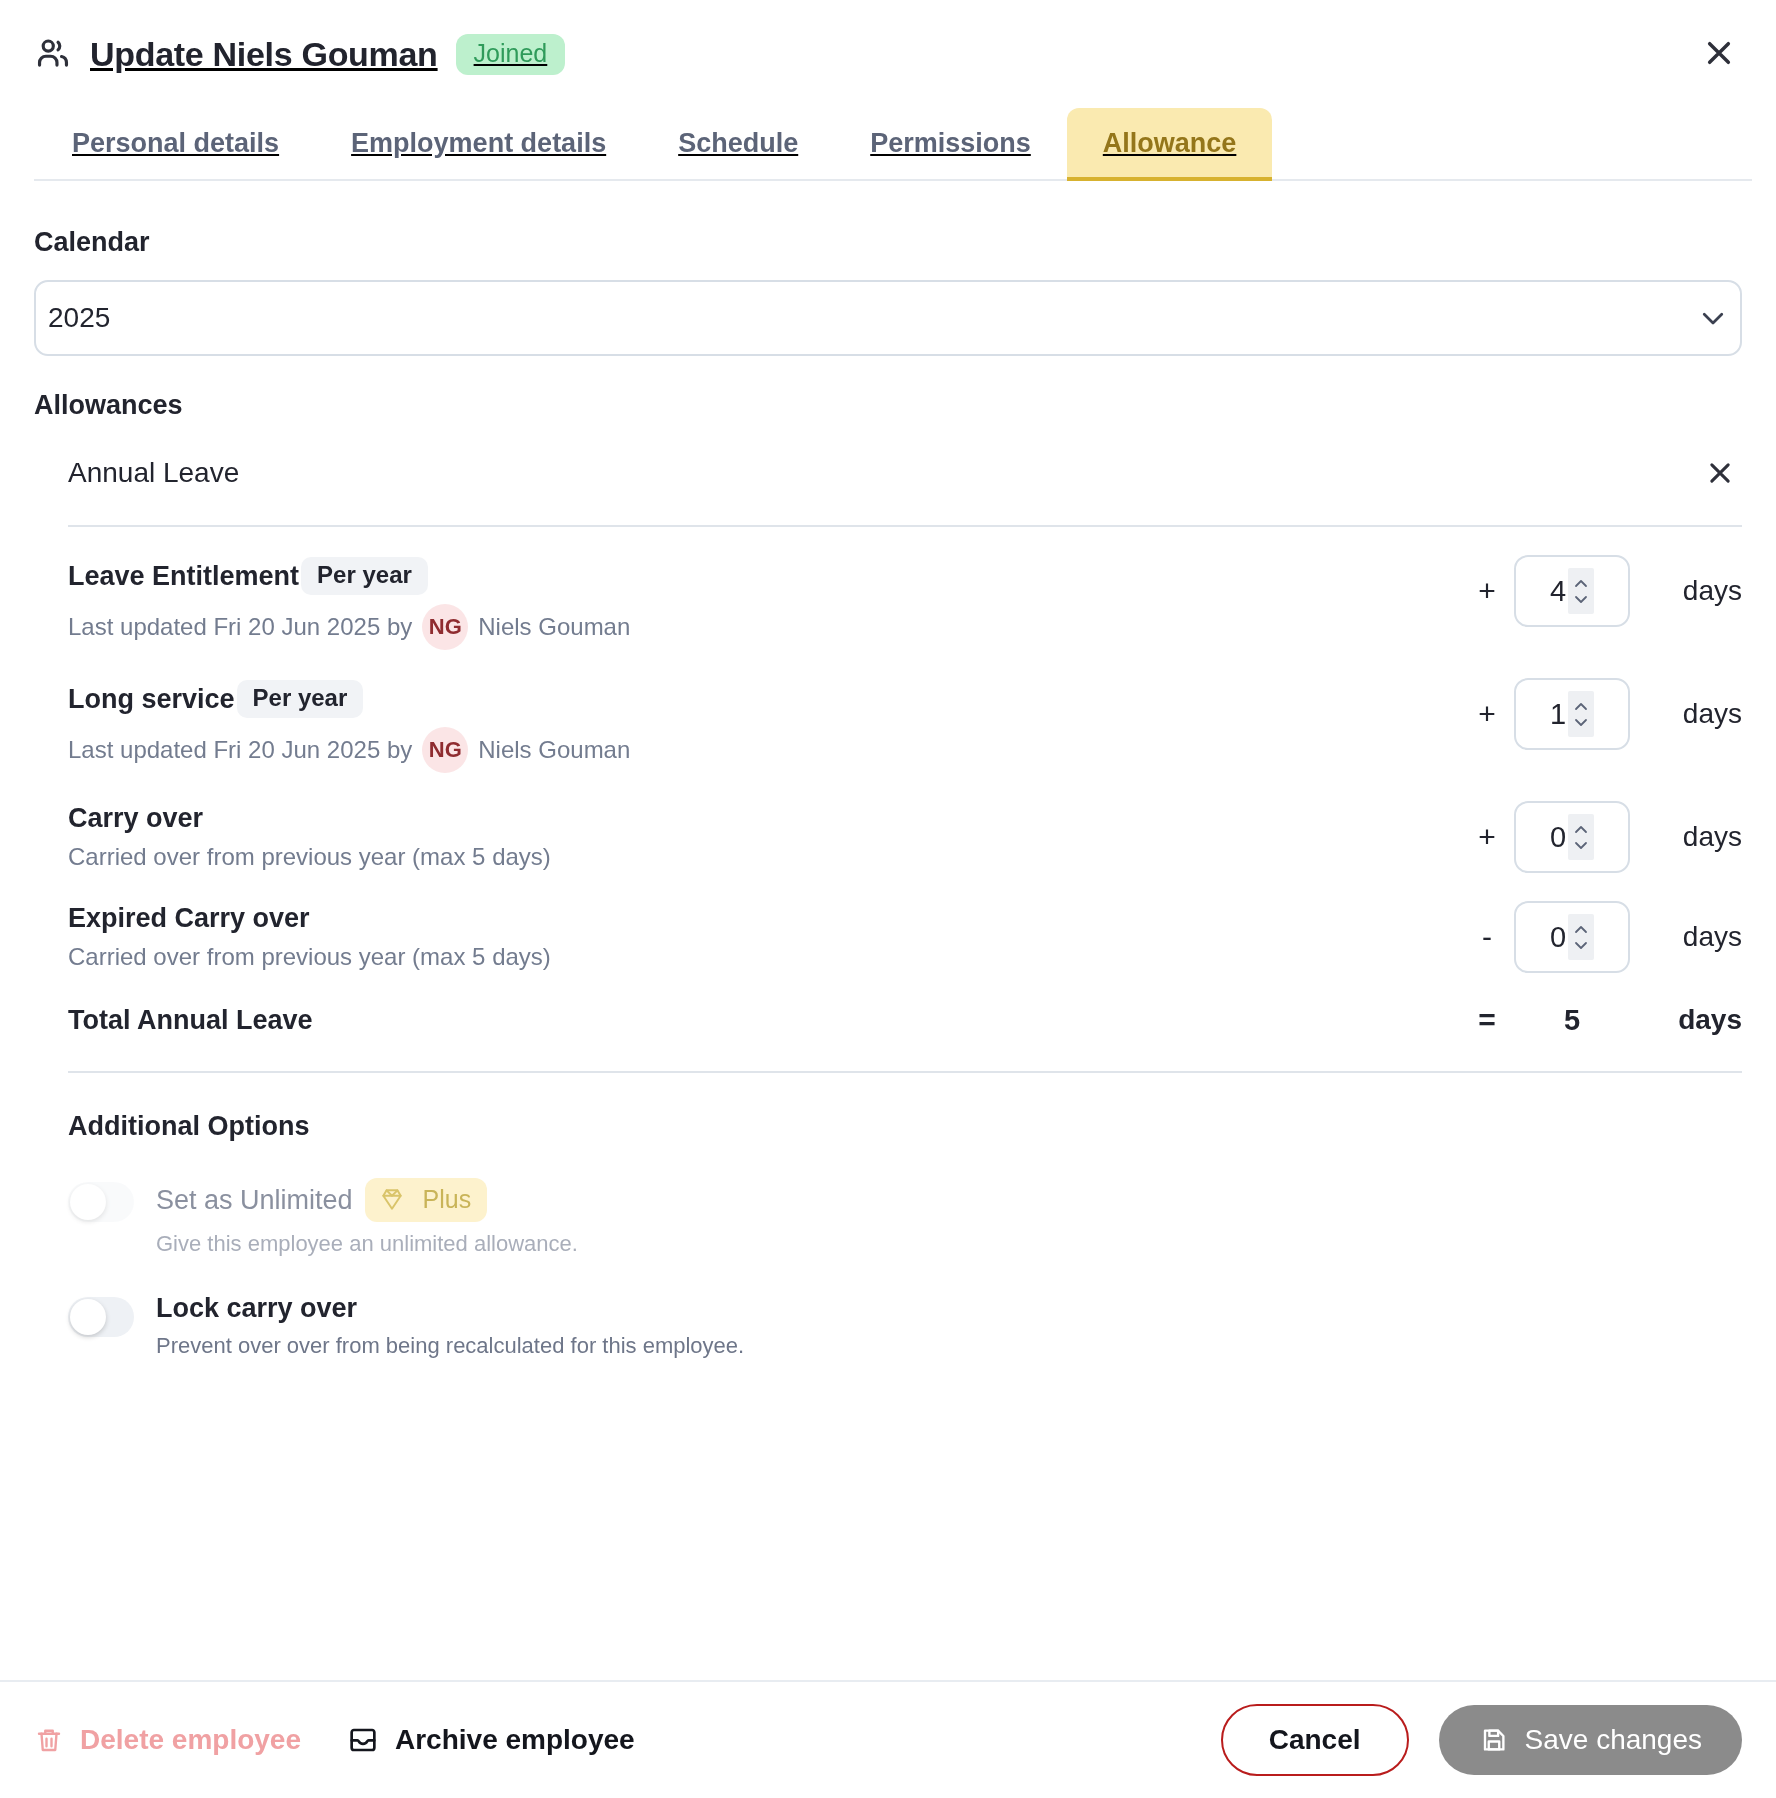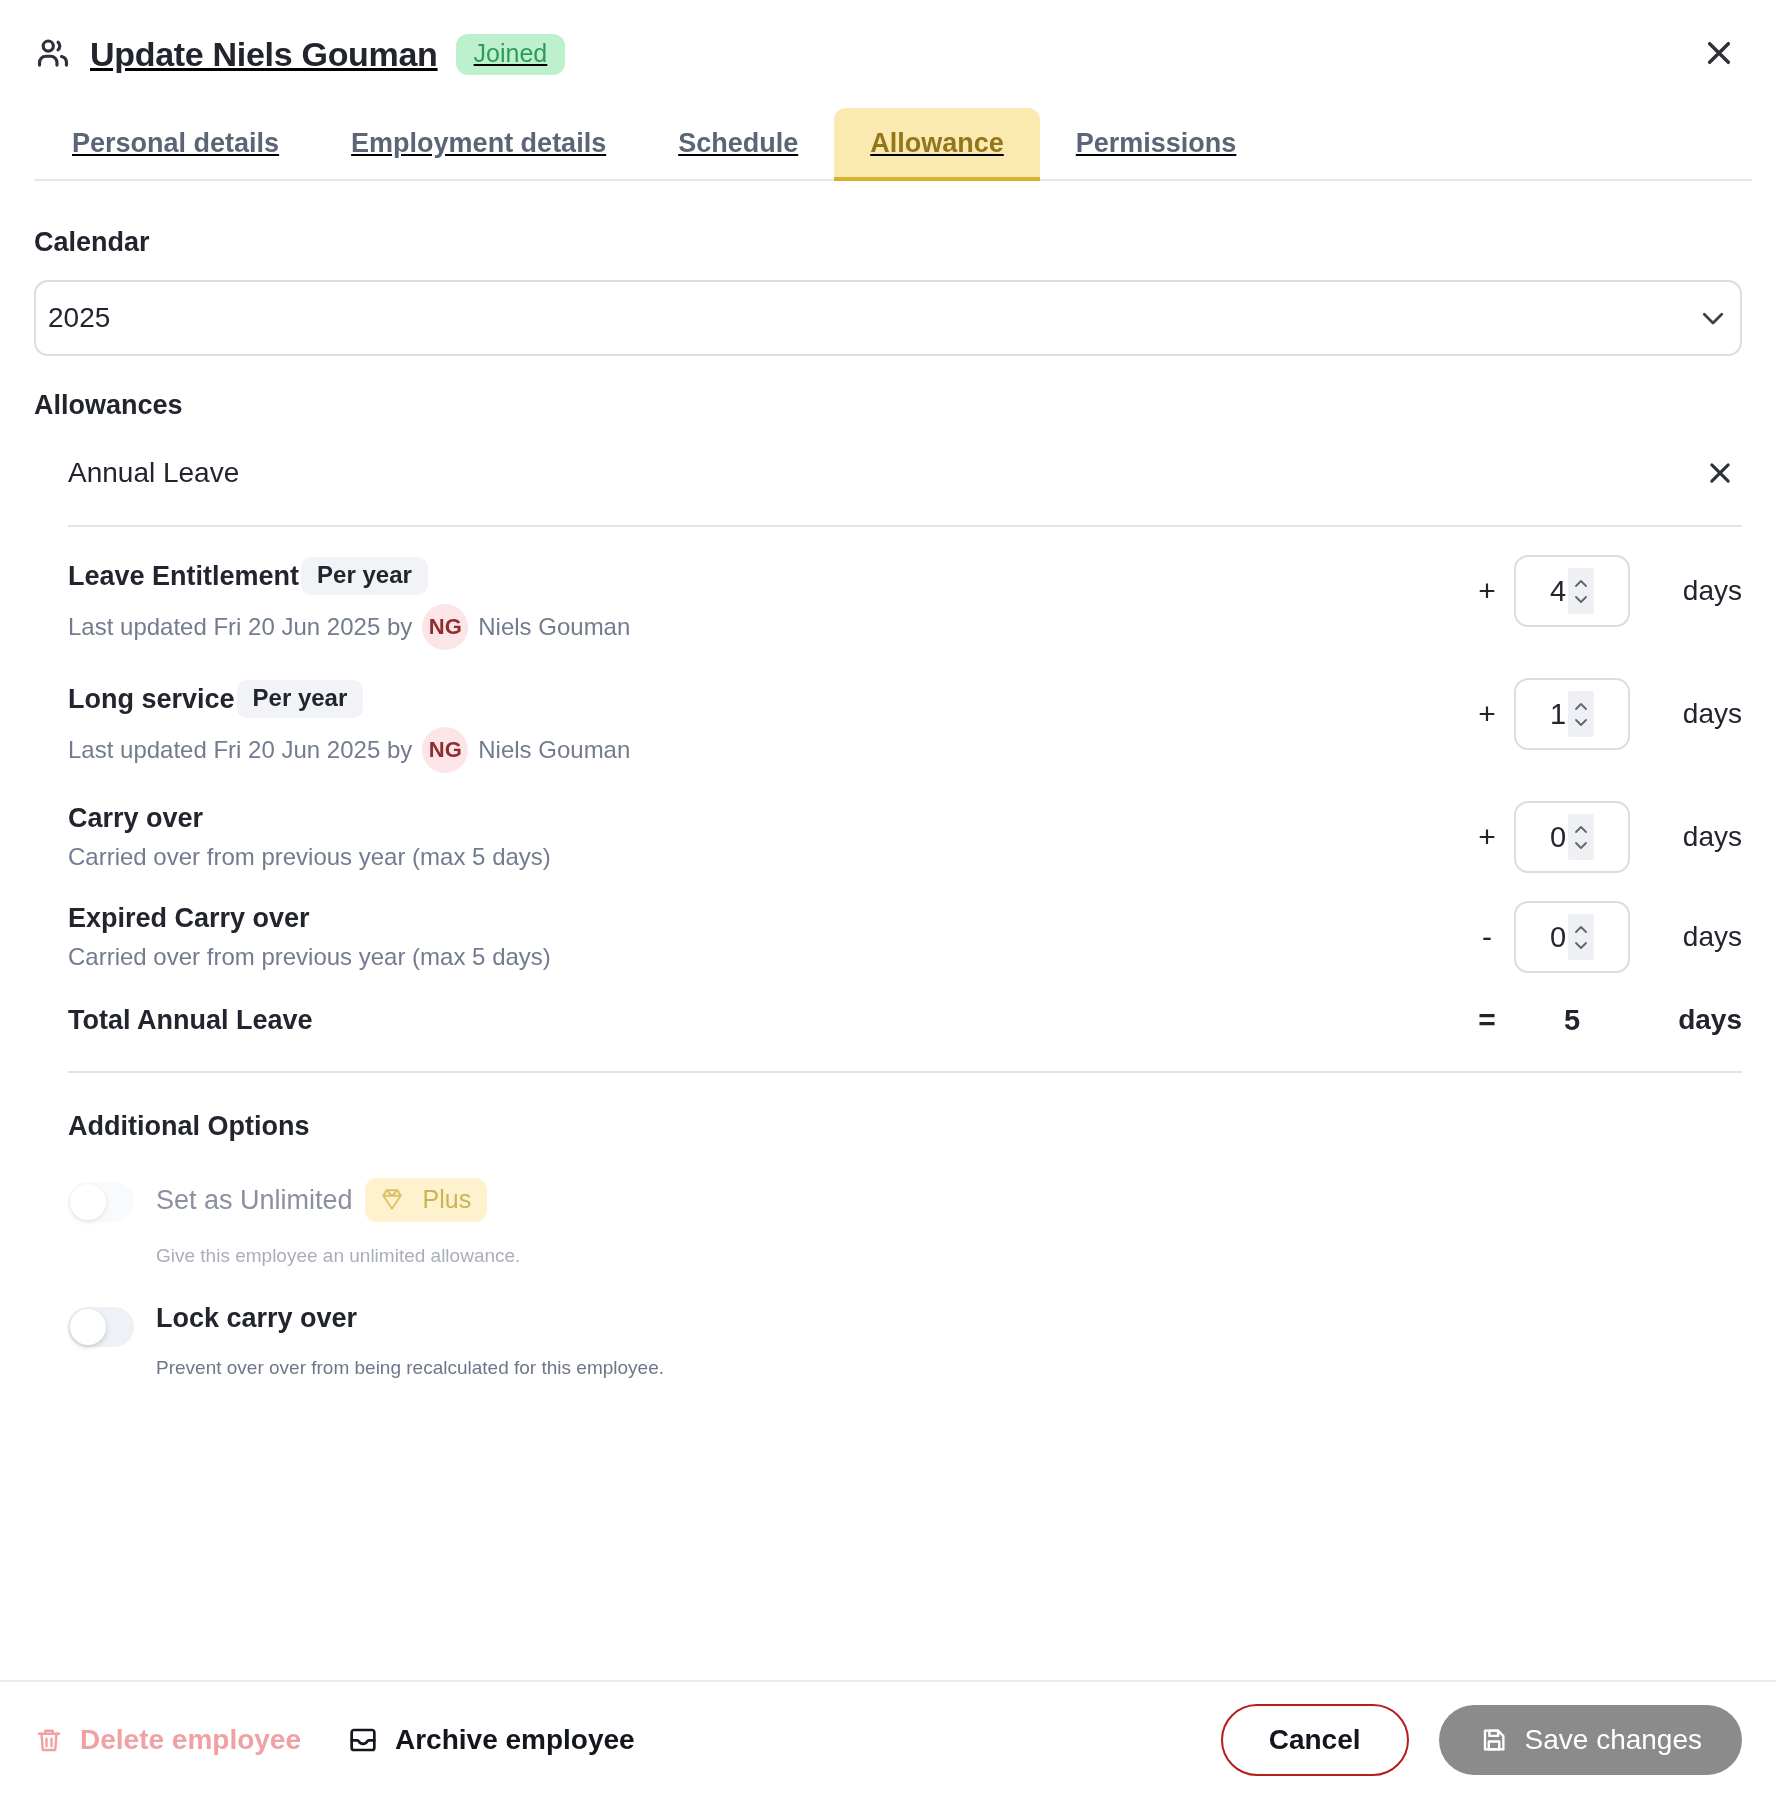--- a/index.html
+++ b/index.html
@@ -323,23 +323,23 @@
     background: #fdf2cd;
     color: #c9b458;
     font-size: 25px;
     font-weight: 500;
     padding: 8px 16px 10px 14px;
     border-radius: 12px;
     line-height: 1;
   }
   .plus-badge svg { width: 26px; height: 26px; display: block; color: #d9c46a; }
   .opt-desc {
-    font-size: 19px;
+    font-size: 22px;
     color: #6e7689;
-    margin-top: 23px;
+    margin-top: 9px;
   }
   .opt-desc.muted { color: #a9aeba; }
 
   
   .footer {
     flex: 0 0 auto;
     border-top: 2px solid #e8ecf1;
     height: 118px;
     display: flex;
     align-items: center;
@@ -409,22 +409,22 @@
     <div class="close-x">
       <svg viewBox="0 0 24 24" fill="none" stroke="currentColor" stroke-width="2.6" stroke-linecap="round">
         <path d="M5 5l14 14M19 5L5 19"></path>
       </svg>
     </div>
 
     <div class="tabs">
       <div class="tab">Personal details</div>
       <div class="tab">Employment details</div>
       <div class="tab">Schedule</div>
+      <div class="tab">Permissions</div>
       <div class="tab active">Allowance</div>
-      <div class="tab">Permissions</div>
     </div>
   </div>
 
   <div class="body">
 
     <div class="field-label">Calendar</div>
 
     <div class="select-wrap">
       <span class="select-value">2025</span>
       <span class="chev">

